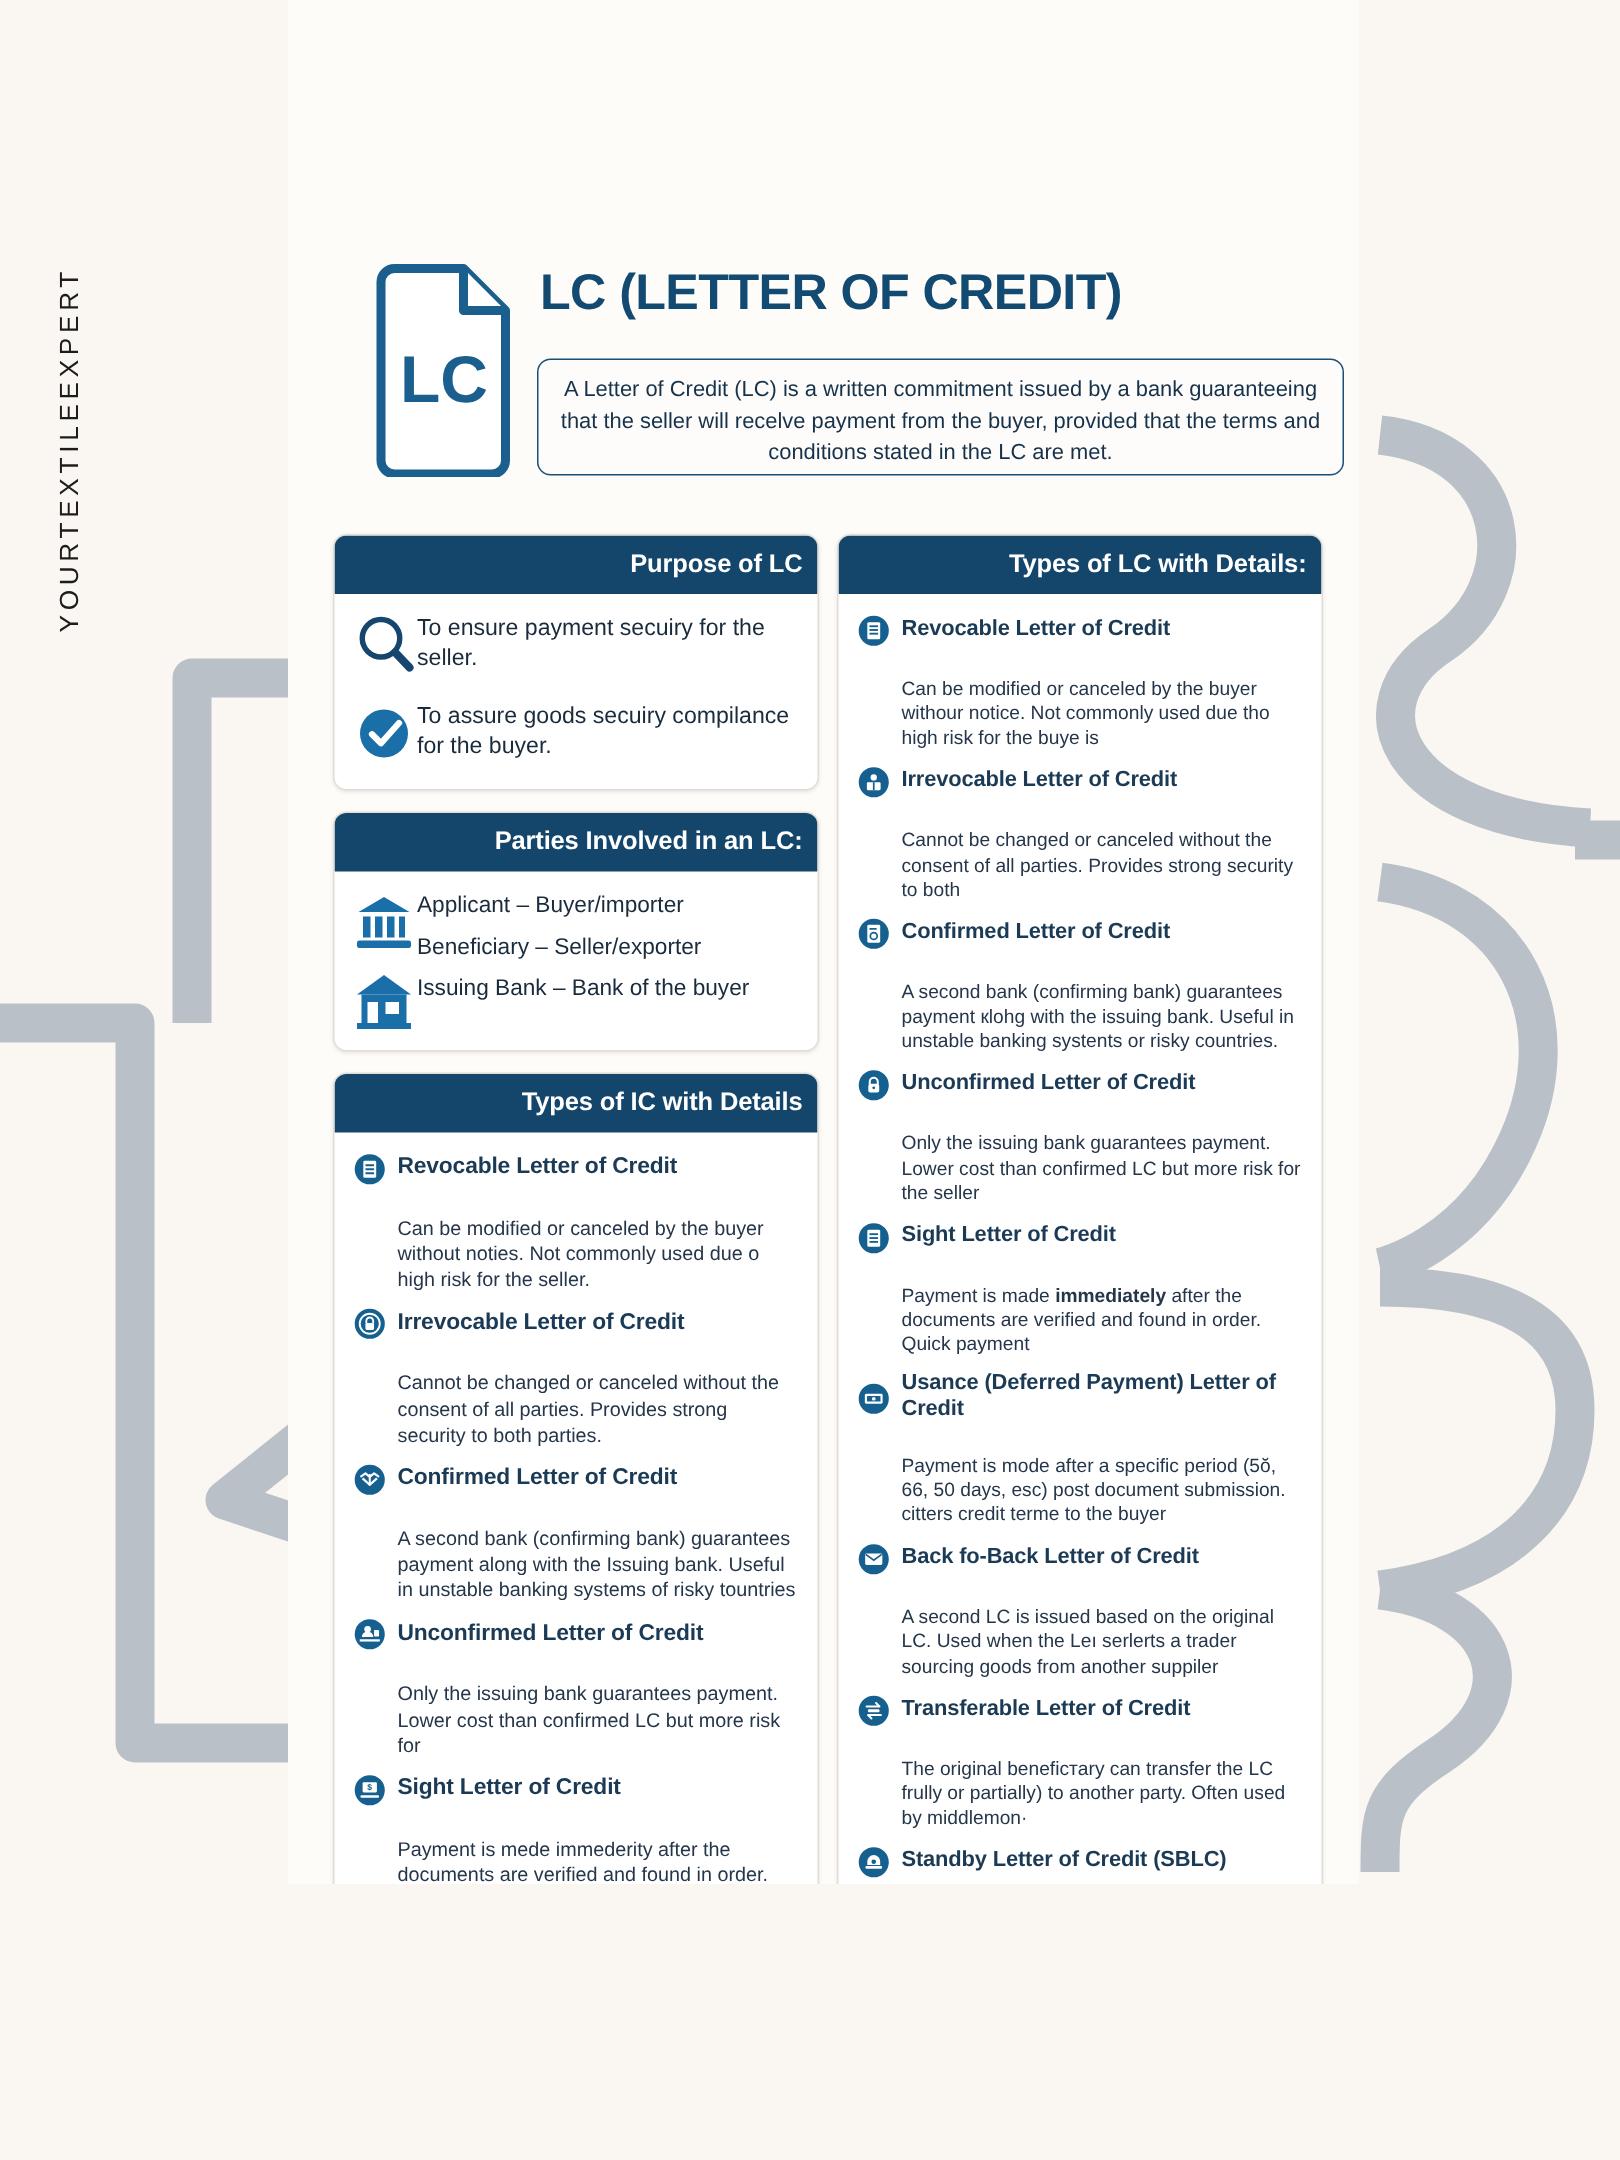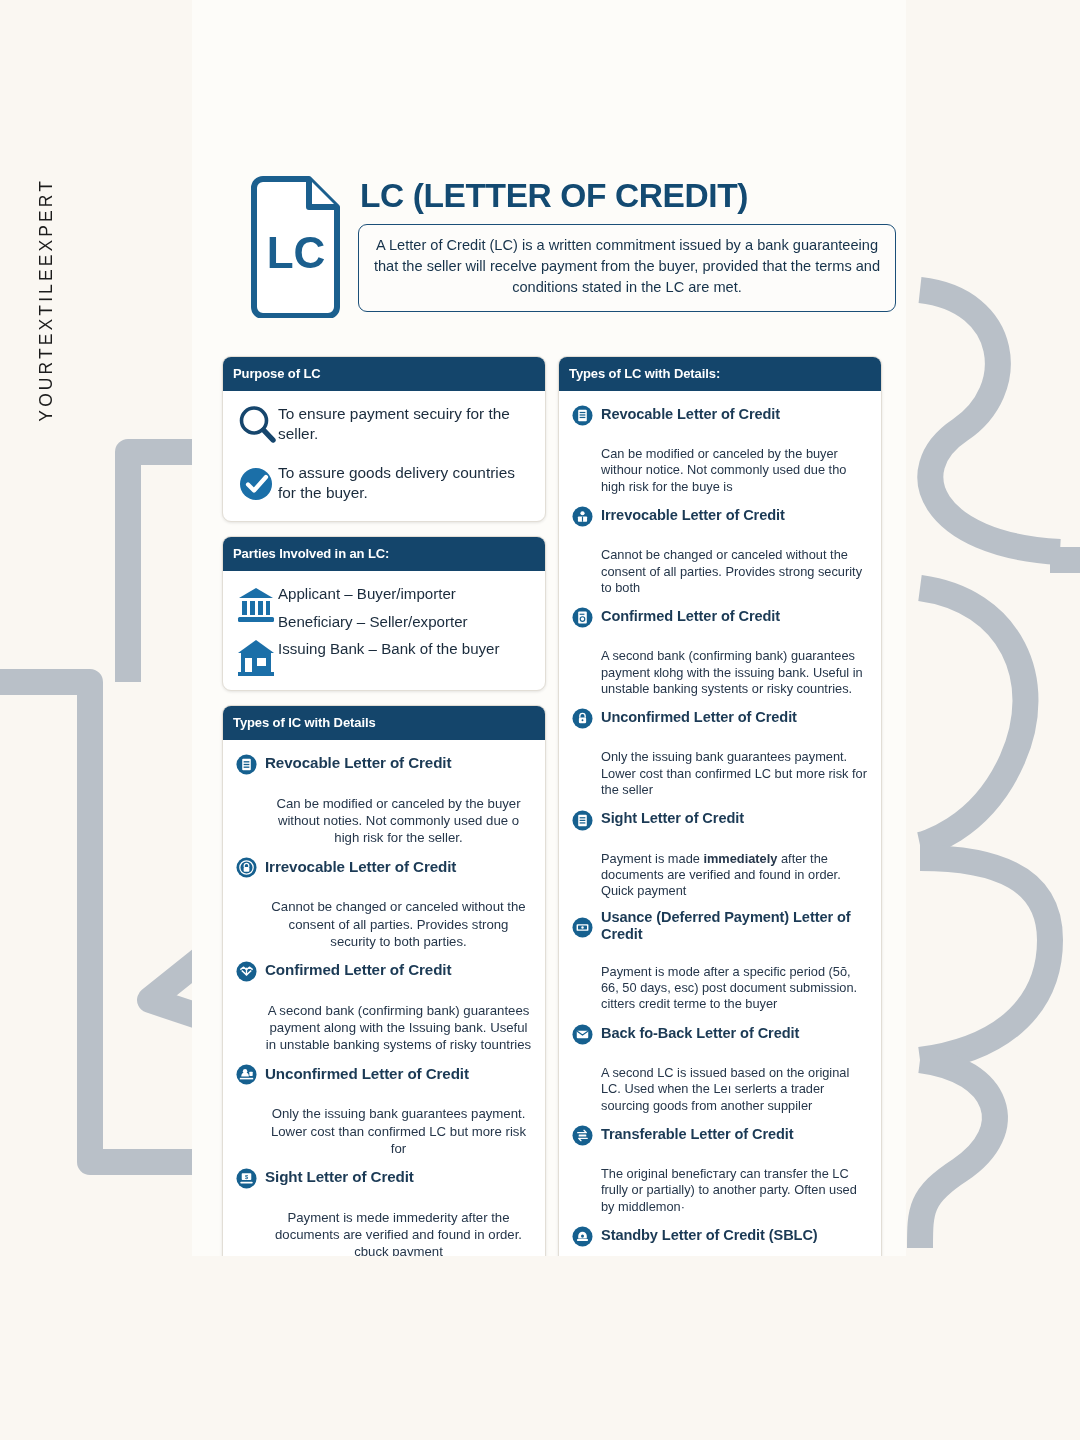--- a/index.html
+++ b/index.html
@@ -61,25 +61,25 @@
   .main-title {
     font-size: 33.5px;
     font-weight: bold;
     color: #134a72;
     letter-spacing: -0.4px;
     line-height: 1.05;
     white-space: nowrap;
     margin-left: 2px;
   }
   .intro-box {
-    margin-top: 11px;
+    margin-top: 26px;
     border: 1.6px solid #1b4f78;
     border-radius: 9px;
     background: #fdfcfa;
-    padding: 10px 14px 14px 14px;
+    padding: 10px 14px 4px 14px;
     text-align: center;
   }
   .intro-box p {
     font-size: 14.6px;
     line-height: 1.42;
     color: #16324a;
     font-weight: 500;
   }
 
   
@@ -96,24 +96,24 @@
   .card {
     background: #ffffff;
     border-radius: 9px;
     border: 1px solid #e2ded6;
     box-shadow: 0 1px 3px rgba(0,0,0,0.10);
     overflow: hidden;
   }
   .card-head {
     background: #14456b;
     color: #ffffff;
-    font-size: 13px;
+    font-size: 17px;
     font-weight: bold;
     padding: 9px 10px 10px 10px;
-    text-align: left;
+    text-align: right;
     letter-spacing: -0.1px;
   }
   .card-body { padding: 12px 13px 14px 13px; }
 
   
   .purpose-row {
     display: flex;
     align-items: flex-start;
     margin-bottom: 16px;
   }
@@ -158,21 +158,21 @@
     color: #1b3a55;
     line-height: 1.2;
     letter-spacing: -0.1px;
   }
   .type-desc {
     font-size: 13.1px;
     line-height: 1.29;
     color: #25364a;
     margin-top: 20px;
   }
-  .left-col .type-desc { margin-left: 29px; text-align: center; }
+  .left-col .type-desc { margin-left: 29px; }
   .right-col .type-desc { margin-left: 29px; }
   .type-desc b { font-weight: bold; }
 
   .right-col .type-title { font-size: 14.6px; }
   .right-col .type-desc { font-size: 12.8px; line-height: 1.28; }
   .left-col .type-title { font-size: 15.2px; }
   .left-col .type-desc { font-size: 13.2px; line-height: 1.30; }
 
   .bottom-fade {
     position: absolute;
@@ -245,21 +245,21 @@
                 <line x1="27.5" y1="26" x2="37" y2="36" stroke="#16466d" stroke-width="5.4" stroke-linecap="round"></line>
               </svg>
               <div class="purpose-txt">To ensure payment secuiry for the seller.</div>
             </div>
 
             <div class="purpose-row">
               <svg class="purpose-ico" viewBox="0 0 42 42">
                 <circle cx="20" cy="21" r="16" fill="#1b6fa8"></circle>
                 <path d="M12 21.5 l6 6 l12 -13.5" fill="none" stroke="#ffffff" stroke-width="4.2" stroke-linecap="round" stroke-linejoin="round"></path>
               </svg>
-              <div class="purpose-txt">To assure goods delivery countries for the buyer.</div>
+              <div class="purpose-txt">To assure goods secuiry compilance for the buyer.</div>
             </div>
 
           </div>
         </div>
 
         <div class="card">
           <div class="card-head">Parties Involved in an LC:</div>
           <div class="card-body">
             <div class="parties-wrap">
               <div class="parties-icons">

